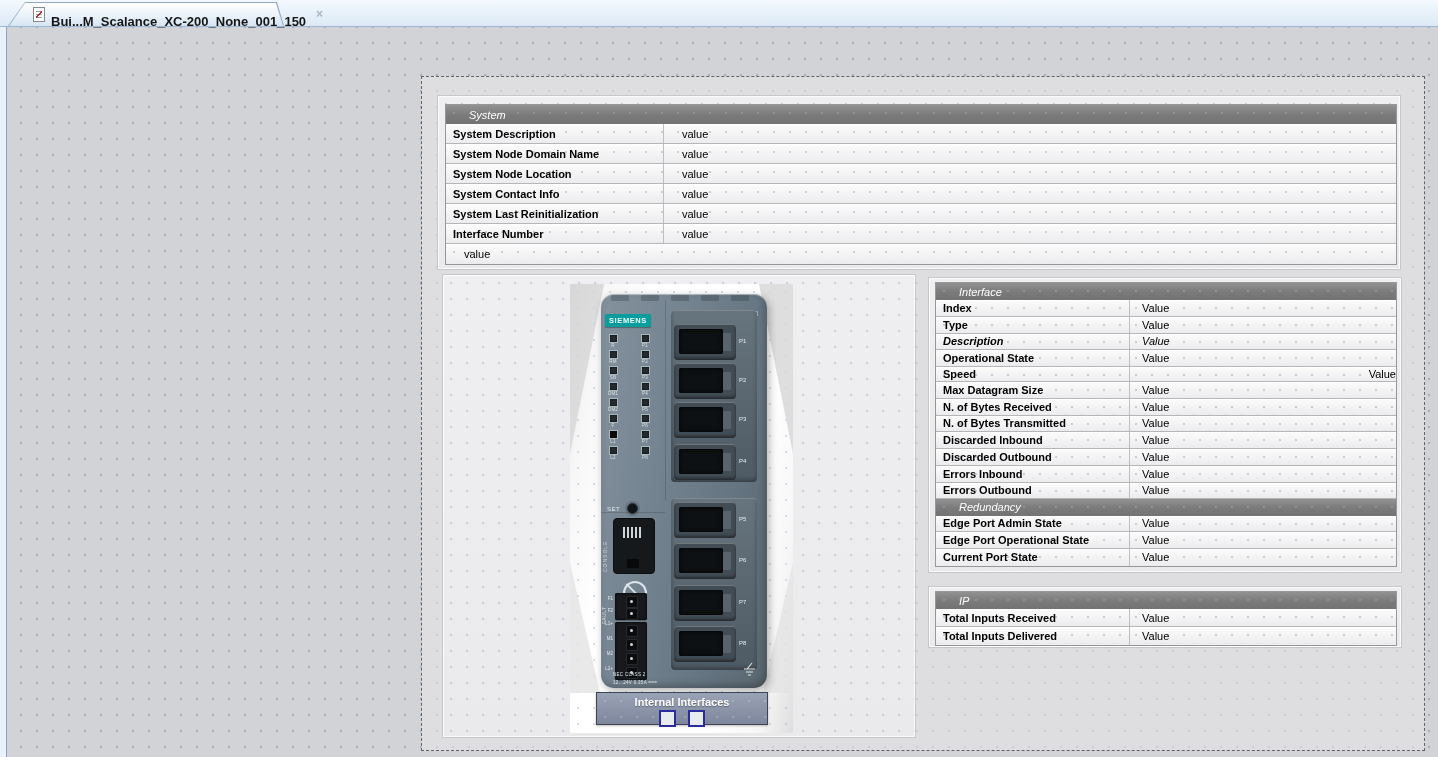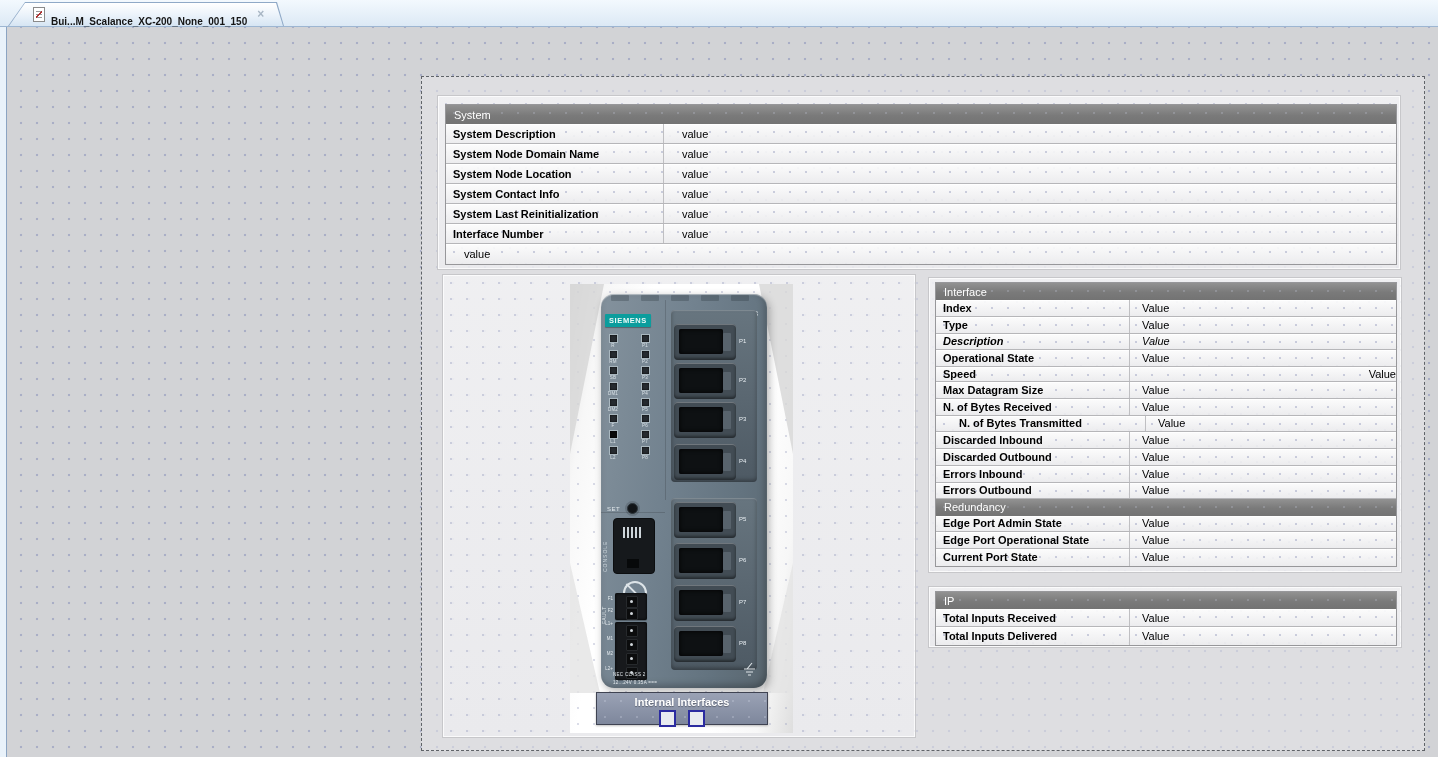--- a/index.html
+++ b/index.html
@@ -35,21 +35,21 @@
   .doc-icon{
     position:relative;width:10px;height:13px;background:#fff;
     border:1px solid #8a8a8a;margin-right:6px;flex:0 0 auto;
   }
   .doc-icon::after{
     content:"";position:absolute;left:2px;top:3px;width:6px;height:7px;
     background:linear-gradient(135deg,transparent 40%,#b03030 40%,#b03030 60%,transparent 60%),
                linear-gradient(#9a9a9a 1px,transparent 1px);
     background-size:100% 100%,100% 3px;
   }
-  .tab-title{font-size:10px;font-weight:bold;color:#151515;white-space:nowrap;margin-top:14px;}
+  .tab-title{font-size:13px;font-weight:bold;color:#151515;white-space:nowrap;margin-top:14px;}
   .tab-close{margin-left:10px;font-size:12px;font-weight:bold;color:#a8b6c4;cursor:pointer;line-height:10px;}
   
   .canvas{
     position:absolute;left:6px;top:26px;right:0;bottom:0;
     background-color:#d2d3d6;
     background-image:radial-gradient(circle,#a9aec6 1px,rgba(0,0,0,0) 1.6px);
     background-size:16px 16px;background-position:6px 8px;
     border-left:1px solid #8ba4c2;border-top:1px solid #eef4fa;
   }
   
@@ -62,25 +62,26 @@
     position:absolute;box-sizing:border-box;
     border:1px solid #c7c7ca;
     background-image:radial-gradient(circle,rgba(150,156,190,.40) 1px,rgba(0,0,0,0) 1.5px),
                      linear-gradient(rgba(245,245,247,.75),rgba(238,238,241,.75));
     background-size:16px 16px,100% 100%;
     box-shadow:inset 0 0 0 1px rgba(255,255,255,.75);
   }
   
   .ptable{position:absolute;border:1px solid #97979a;font-size:11px;background:#fff0;}
   .t-head{
-    box-sizing:border-box;color:#fff;padding-left:8px;
+    box-sizing:border-box;color:#fff;padding-left:23px;
     display:flex;align-items:center;
     background-image:radial-gradient(circle,rgba(200,205,225,.25) 1px,rgba(0,0,0,0) 1.5px),
                      linear-gradient(#929292,#7a7a7a 55%,#737373);
     background-size:16px 16px,100% 100%;
+    font-style:italic;
   }
   .t-row{
     box-sizing:border-box;display:flex;align-items:stretch;
     border-bottom:1px solid #b6b6b9;
     background-image:radial-gradient(circle,rgba(148,154,188,.45) 1px,rgba(0,0,0,0) 1.5px),
                      linear-gradient(rgba(253,253,253,.92),rgba(236,236,238,.85));
     background-size:16px 16px,100% 100%;
     box-shadow:inset 0 1px 0 rgba(255,255,255,.9);
   }
   .t-row:last-child{border-bottom:none;}
@@ -424,21 +425,21 @@
           </div>
           <div class="t-row" style="height: 16.75px;">
             <div class="t-label" style="width: 194px;">Max Datagram Size</div>
             <div class="t-value">Value</div>
           </div>
           <div class="t-row" style="height: 16.75px;">
             <div class="t-label" style="width: 194px;">N. of Bytes Received</div>
             <div class="t-value">Value</div>
           </div>
           <div class="t-row" style="height: 16.75px;">
-            <div class="t-label" style="width: 194px; margin-left: 16px;">N. of Bytes Transmitted</div>
+            <div class="t-label" style="width: 194px;">N. of Bytes Transmitted</div>
             <div class="t-value">Value</div>
           </div>
           <div class="t-row" style="height: 16.75px;">
             <div class="t-label" style="width: 194px;">Discarded Inbound</div>
             <div class="t-value">Value</div>
           </div>
           <div class="t-row" style="height: 16.75px;">
             <div class="t-label" style="width: 194px;">Discarded Outbound</div>
             <div class="t-value">Value</div>
           </div>

